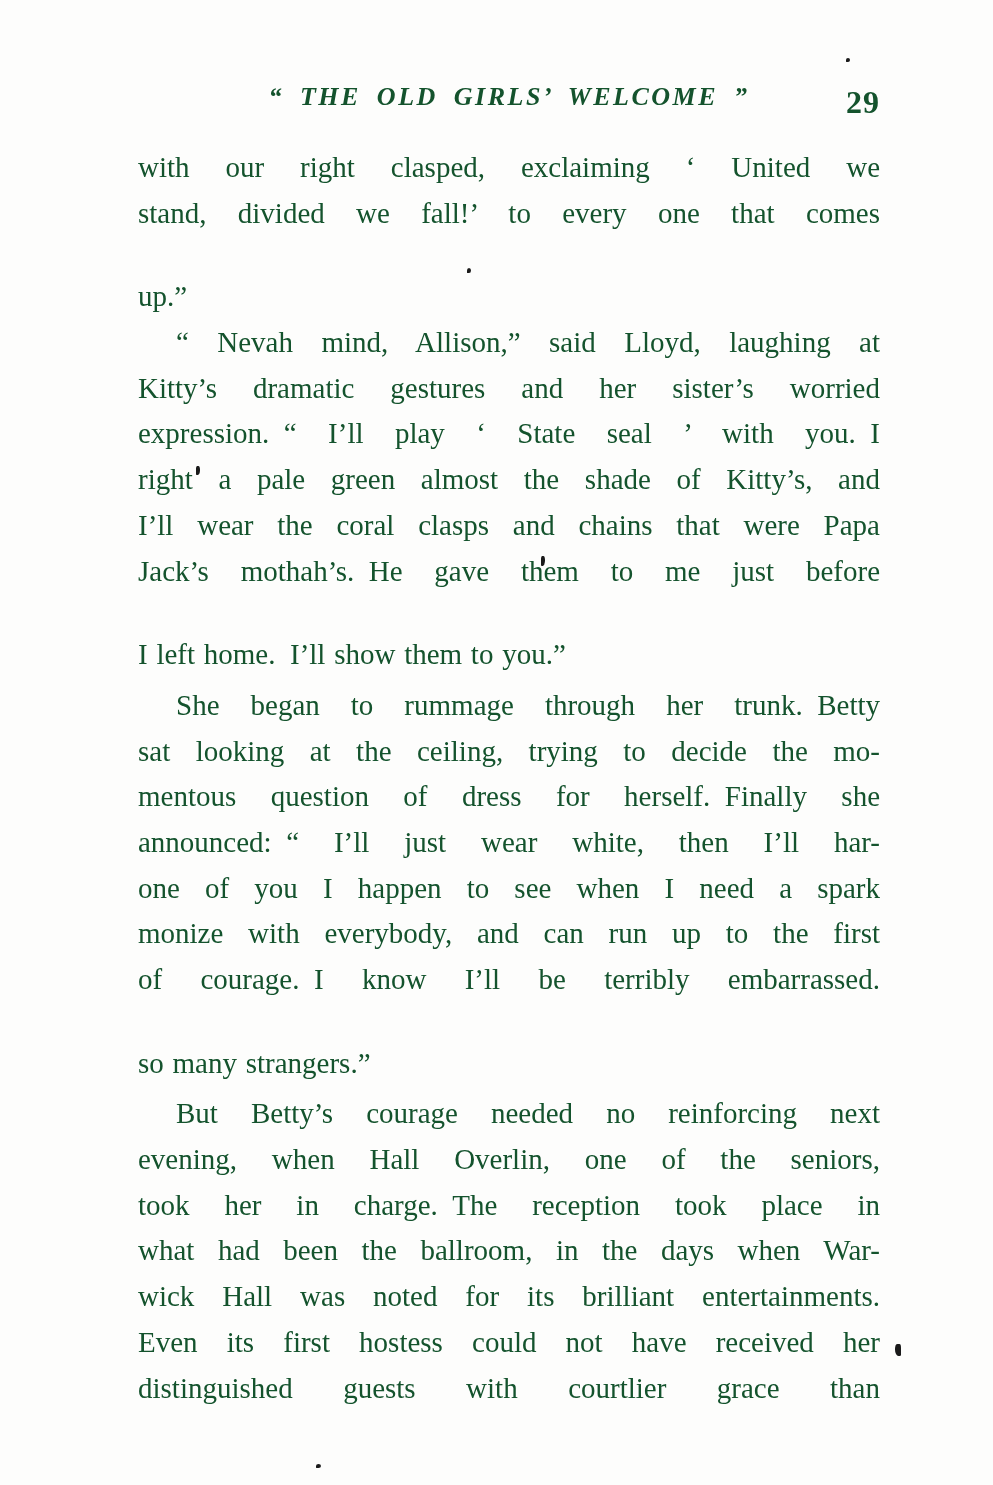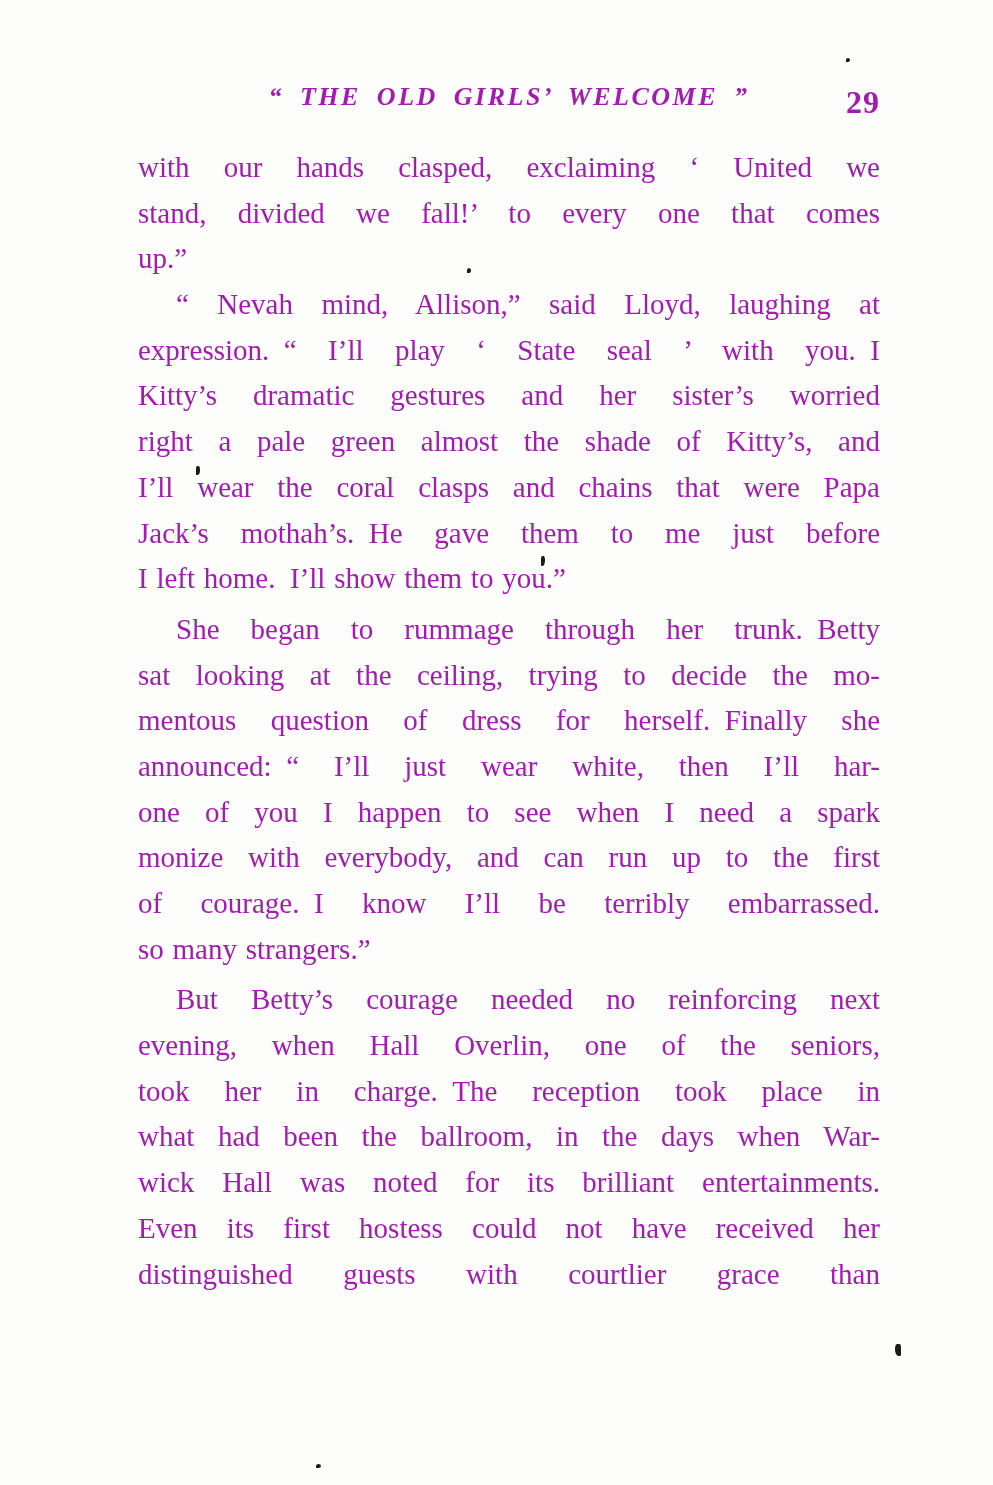--- a/index.html
+++ b/index.html
@@ -7,21 +7,21 @@
     padding: 0;
     background: #ffffff;
   }
   #page {
     position: relative;
     width: 993px;
     height: 1485px;
     background: #fdfdfc;
     overflow: hidden;
     font-family: "Liberation Serif", "DejaVu Serif", serif;
-    color: #a21caf;
+    color: #14532d;
   }
   
   #header {
     position: absolute;
     left: 138px;
     top: 82px;
     width: 742px;
     height: 40px;
   }
   #running-title {
@@ -59,20 +59,21 @@
   .line {
     line-height: 45.7px;
     height: 45.7px;
     text-align: justify;
     text-align-last: justify;
     overflow: visible;
   }
   .line.unjust {
     text-align: left;
     text-align-last: left;
+    margin-top: 38px;
   }
   .line.indent { text-indent: 38px; }
   
   .speck {
     position: absolute;
     background: #1a1a1a;
     border-radius: 50% 50% 50% 10%;
   }
 </style>
 </head>
@@ -81,28 +82,28 @@
 <div id="page">
 
   <div id="header">
     <div id="running-title">“ THE OLD GIRLS’ WELCOME ”</div>
   </div>
 
   <div id="page-number">29</div>
 
   <div id="text-block">
       <div class="paragraph">
-        <div class="line">with our hands clasped, exclaiming ‘ United we</div>
+        <div class="line">with our right clasped, exclaiming ‘ United we</div>
         <div class="line">stand, divided we fall!’ to every one that comes</div>
         <div class="line unjust">up.”</div>
       </div>
       <div class="paragraph">
         <div class="line indent">“ Nevah mind, Allison,” said Lloyd, laughing at</div>
+        <div class="line">Kitty’s dramatic gestures and her sister’s worried</div>
         <div class="line">expression. “ I’ll play ‘ State seal ’ with you. I</div>
-        <div class="line">Kitty’s dramatic gestures and her sister’s worried</div>
         <div class="line">right a pale green almost the shade of Kitty’s, and</div>
         <div class="line">I’ll wear the coral clasps and chains that were Papa</div>
         <div class="line">Jack’s mothah’s. He gave them to me just before</div>
         <div class="line unjust">I left home. I’ll show them to you.”</div>
       </div>
       <div class="paragraph spaced">
         <div class="line indent">She began to rummage through her trunk. Betty</div>
         <div class="line">sat looking at the ceiling, trying to decide the mo-</div>
         <div class="line">mentous question of dress for herself. Finally she</div>
         <div class="line">announced: “ I’ll just wear white, then I’ll har-</div>

